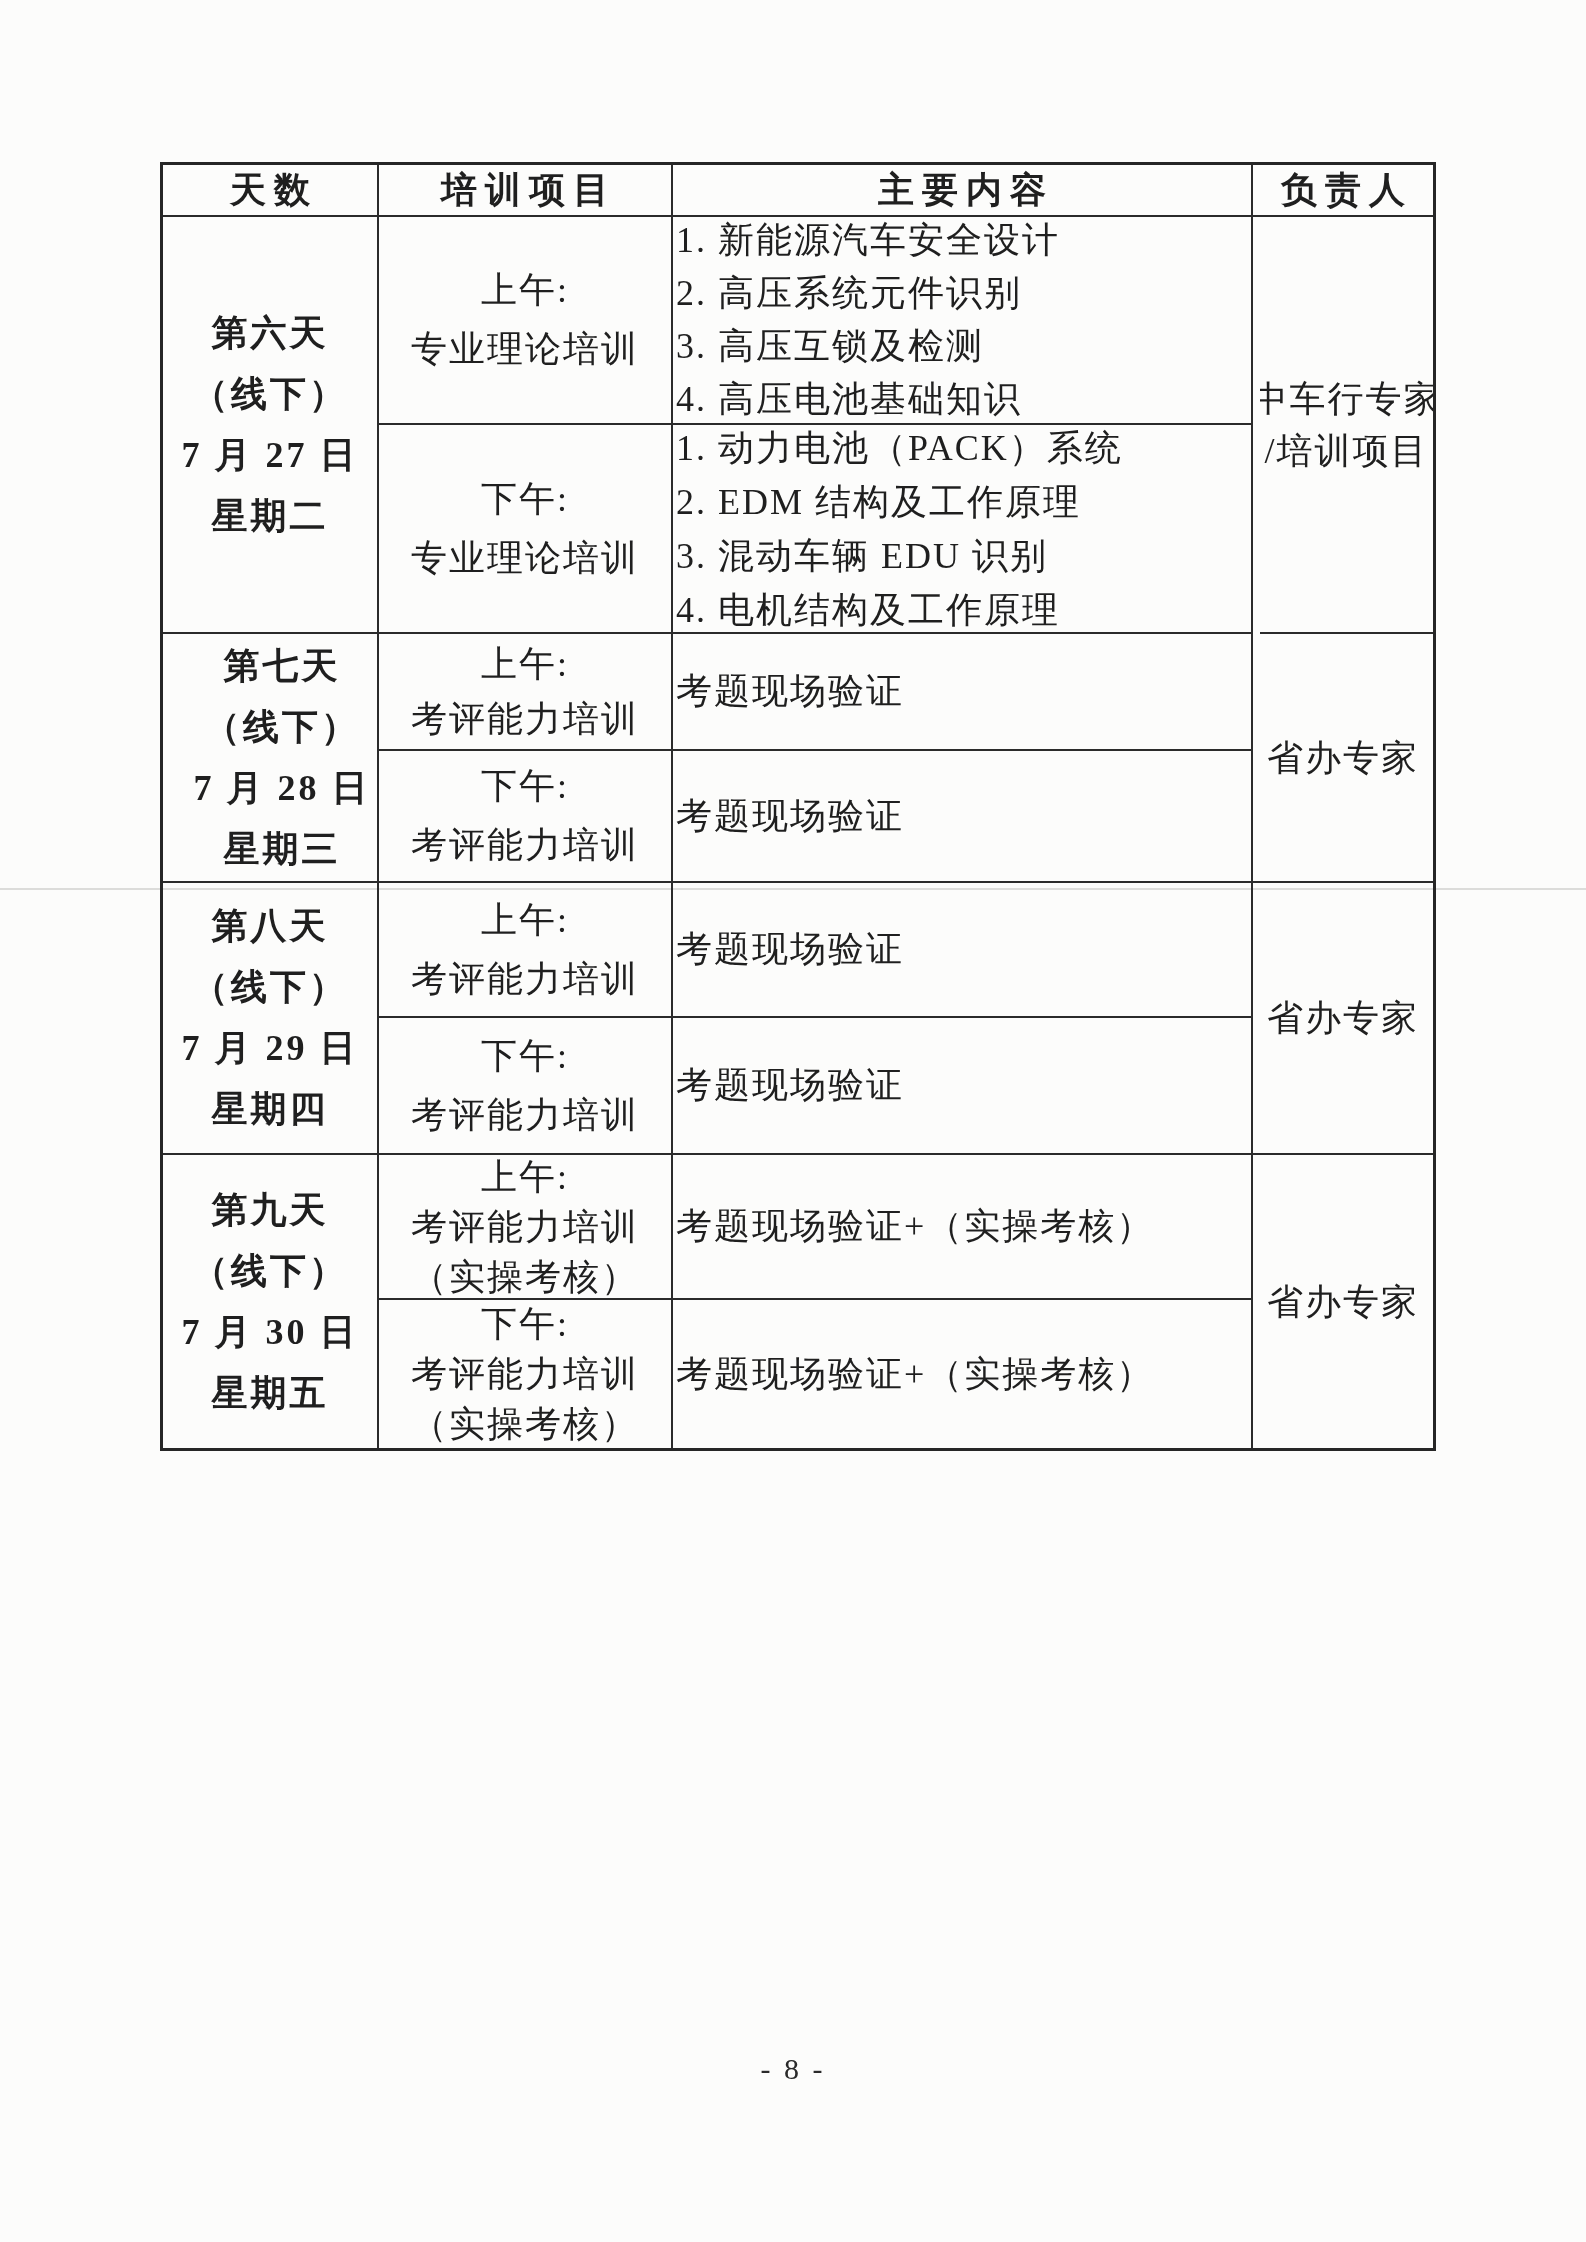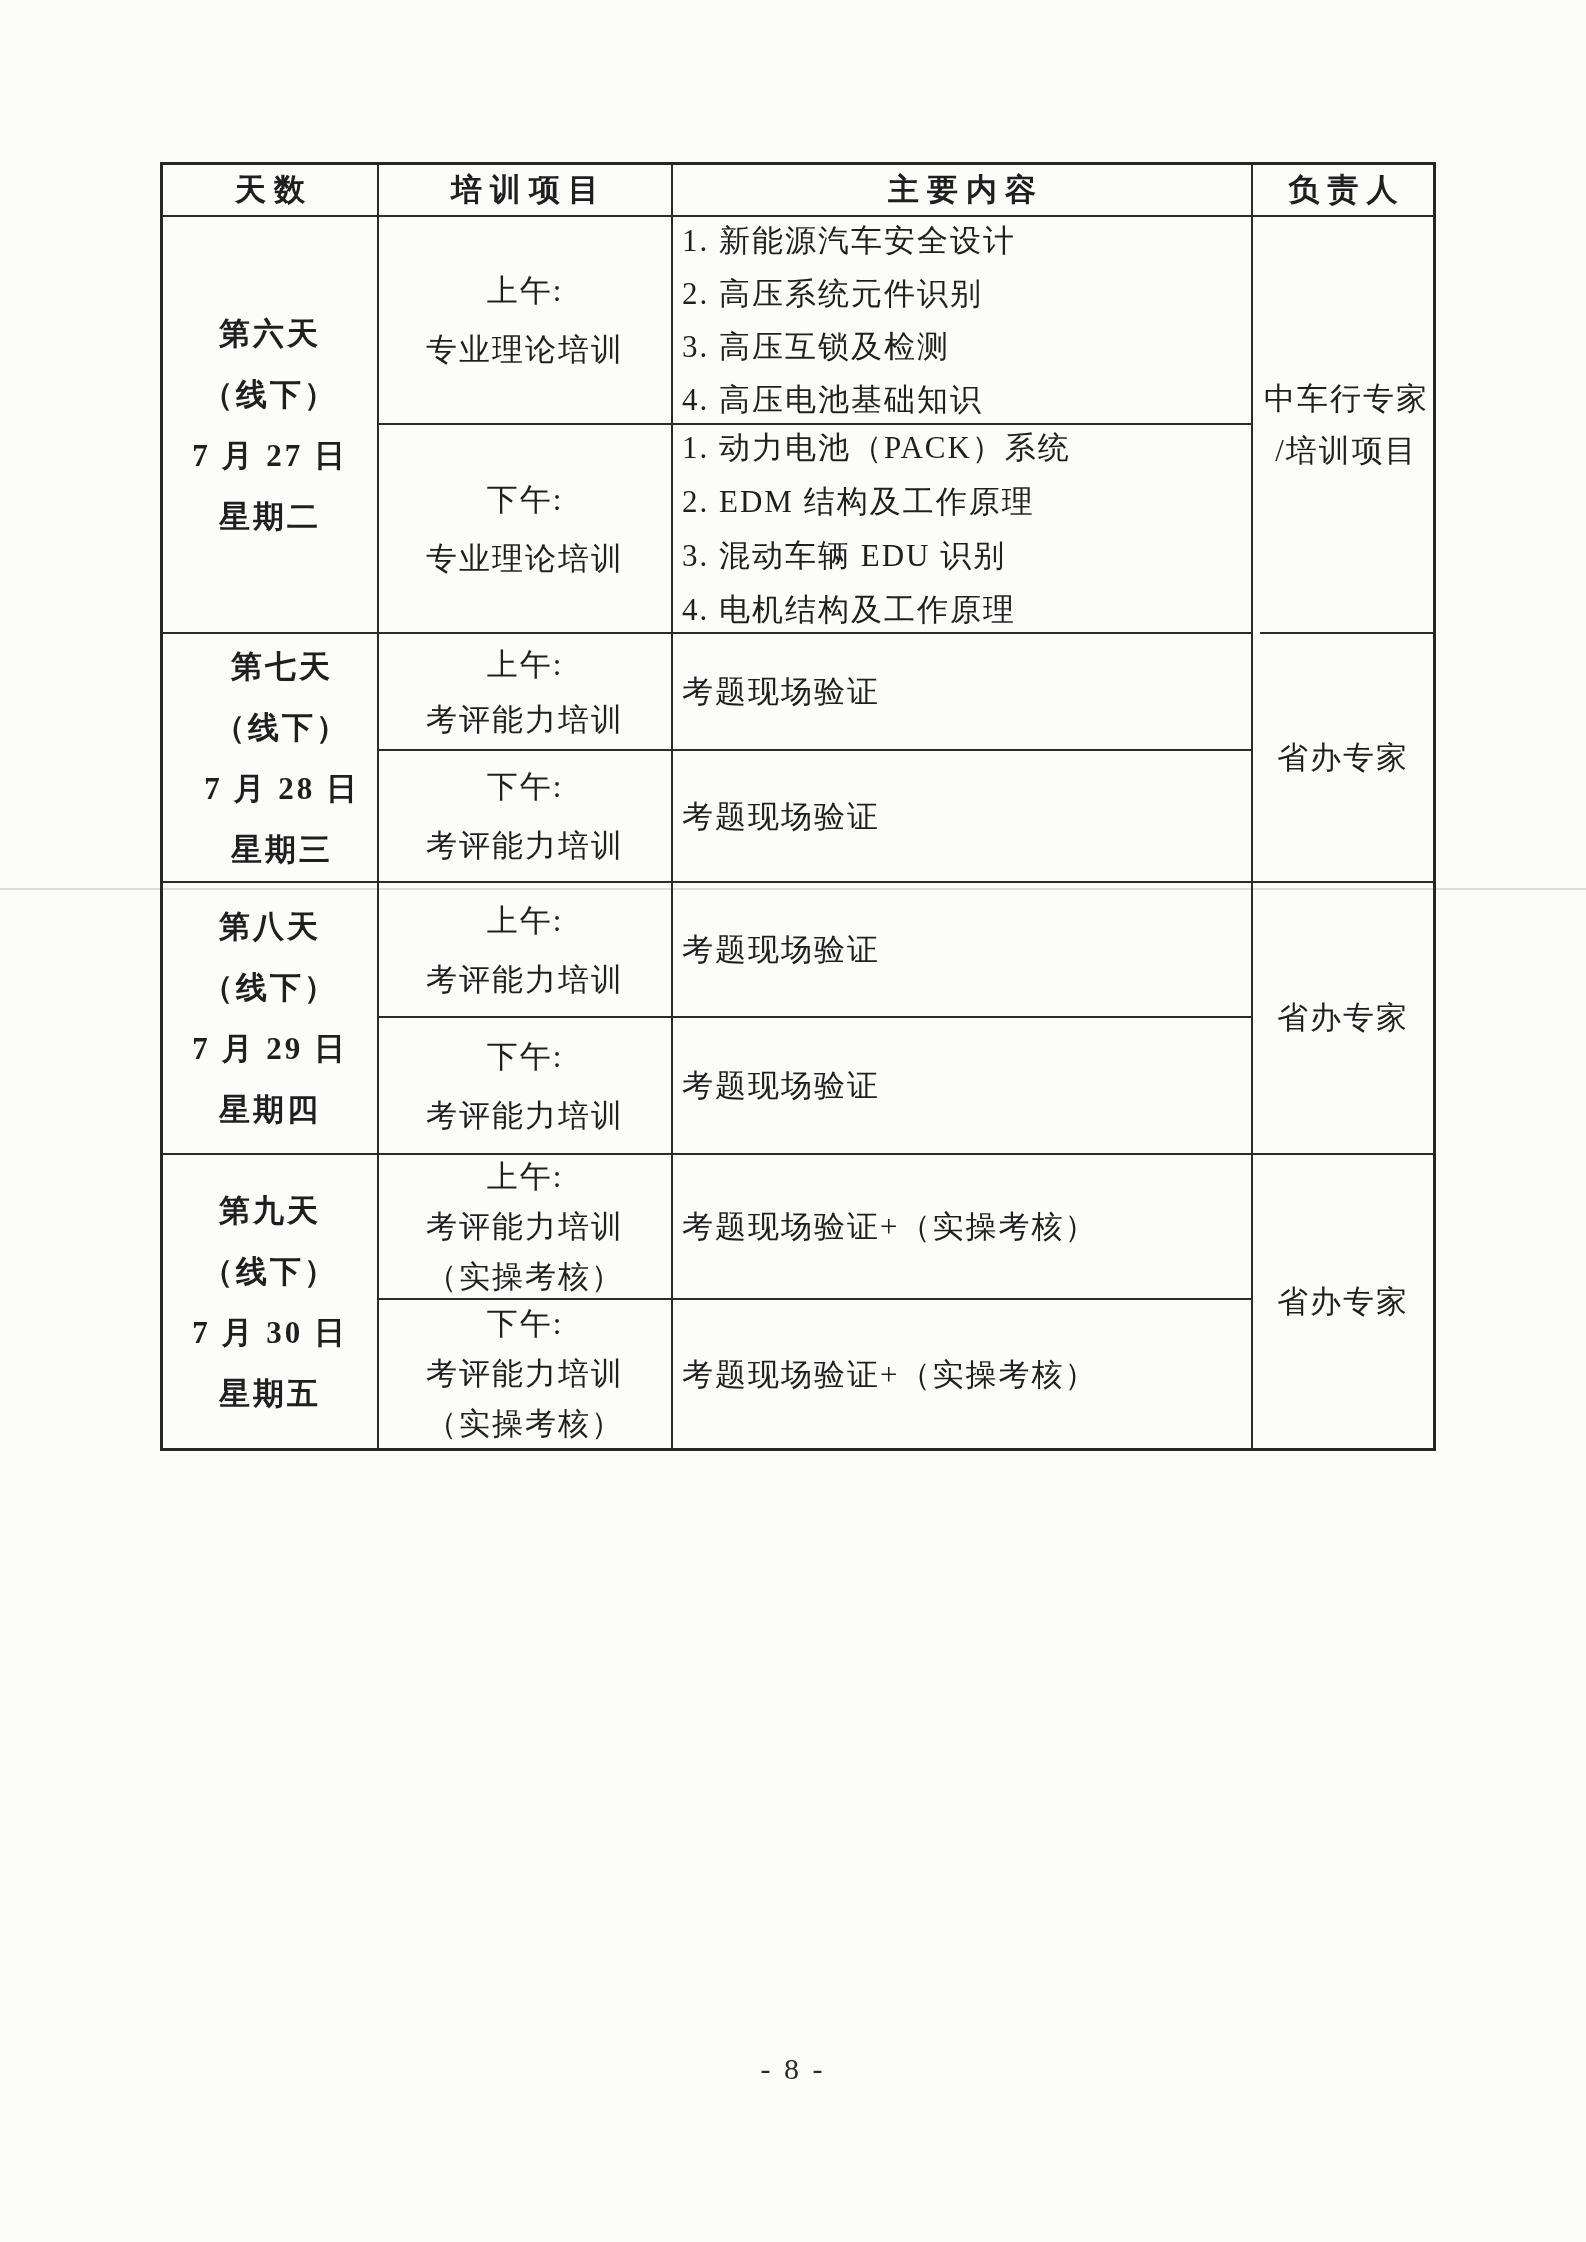--- a/index.html
+++ b/index.html
@@ -35,21 +35,21 @@
     grid-template-rows: 52px 208px 209px 117px 132px 135px 137px 145px 148px;
   }
   .cell {
     box-sizing: border-box;
     border-right: 2px solid #2b2b2b;
     border-bottom: 2px solid #2b2b2b;
     display: flex;
     flex-direction: column;
     justify-content: center;
     align-items: center;
-    font-size: 31px;
+    font-size: 36px;
     line-height: 58px;
     overflow: hidden;
   }
   .last-col { border-right: none; }
   .bottom-row { border-bottom: none; }
   .header-cell {
     font-weight: 600;
     letter-spacing: 8px;
     text-indent: 8px;
     line-height: 50px;
@@ -62,21 +62,21 @@
   }
   .project-cell {
     letter-spacing: 2px;
     line-height: 59px;
     text-align: center;
   }
   .project-cell.tight { line-height: 50px; }
   .content-cell {
     align-items: stretch;
     text-align: left;
-    padding-left: 9px;
+    padding-left: 3px;
     letter-spacing: 2px;
     line-height: 55px;
   }
   .lead-cell {
     letter-spacing: 2px;
     line-height: 52px;
     text-align: center;
   }
   .line { white-space: nowrap; }
   .page-number {

